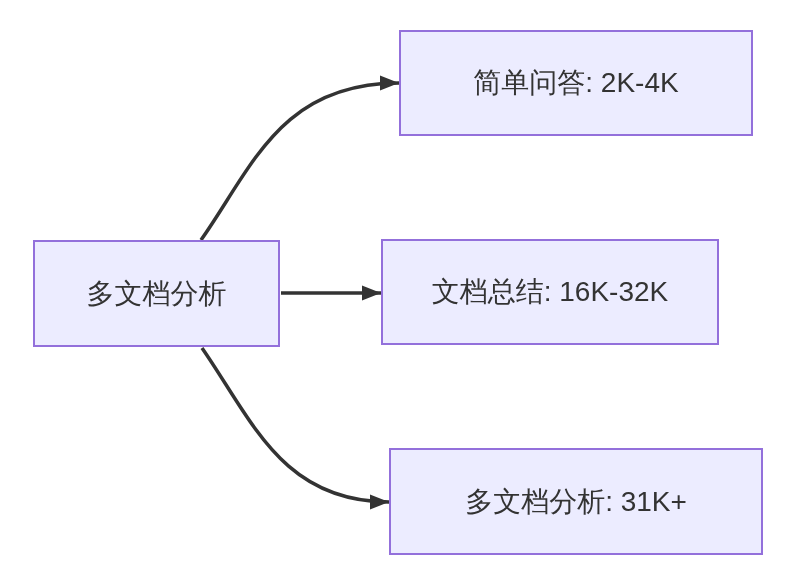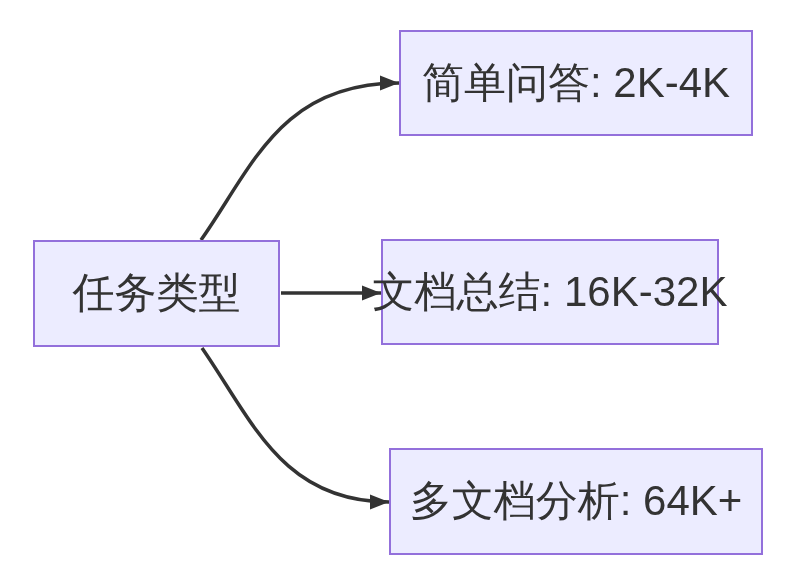--- a/index.html
+++ b/index.html
@@ -33,21 +33,21 @@
   }
   .node {
     position: absolute;
     box-sizing: border-box;
     background: var(--node-fill, #ECECFF);
     border: 2.5px solid var(--node-border, #9370DB);
     display: flex;
     align-items: center;
     justify-content: center;
     color: var(--text-color, #333333);
-    font-size: 42px;
+    font-size: 28px;
     line-height: 1.2;
     white-space: nowrap;
   }
   .node-root   { left: 33px;  top: 240px; width: 247px; height: 107px; }
   .node-top    { left: 399px; top: 30px;  width: 354px; height: 106px; }
   .node-middle { left: 381px; top: 239px; width: 338px; height: 106px; }
   .node-bottom { left: 389px; top: 448px; width: 374px; height: 107px; }
 </style>
 </head>
 <body>
@@ -59,28 +59,28 @@
       <marker id="arrowhead" markerUnits="userSpaceOnUse" markerWidth="20" markerHeight="18" viewBox="0 0 20 18" refX="19" refY="9" orient="auto">
         <path class="arrowhead-shape" d="M 0 1.5 L 19 9 L 0 16.5 Z"></path>
       </marker>
     </defs>
     <path class="edge" d="M 201 240 C 252 168, 280 83, 399 83" marker-end="url(#arrowhead)"></path>
     <path class="edge" d="M 281 293 L 381 293" marker-end="url(#arrowhead)"></path>
     <path class="edge" d="M 202 348 C 252 420, 282 502, 389 502" marker-end="url(#arrowhead)"></path>
   </svg>
 
   <div class="node node-root">
-    <span>任务类型</span>
+    <span>多文档分析</span>
   </div>
 
   <div class="node node-top">
     <span>简单问答: 2K-4K</span>
   </div>
 
   <div class="node node-middle">
     <span>文档总结: 16K-32K</span>
   </div>
 
   <div class="node node-bottom">
-    <span>多文档分析: 64K+</span>
+    <span>多文档分析: 31K+</span>
   </div>
 
 </div>
 
 </body></html>

